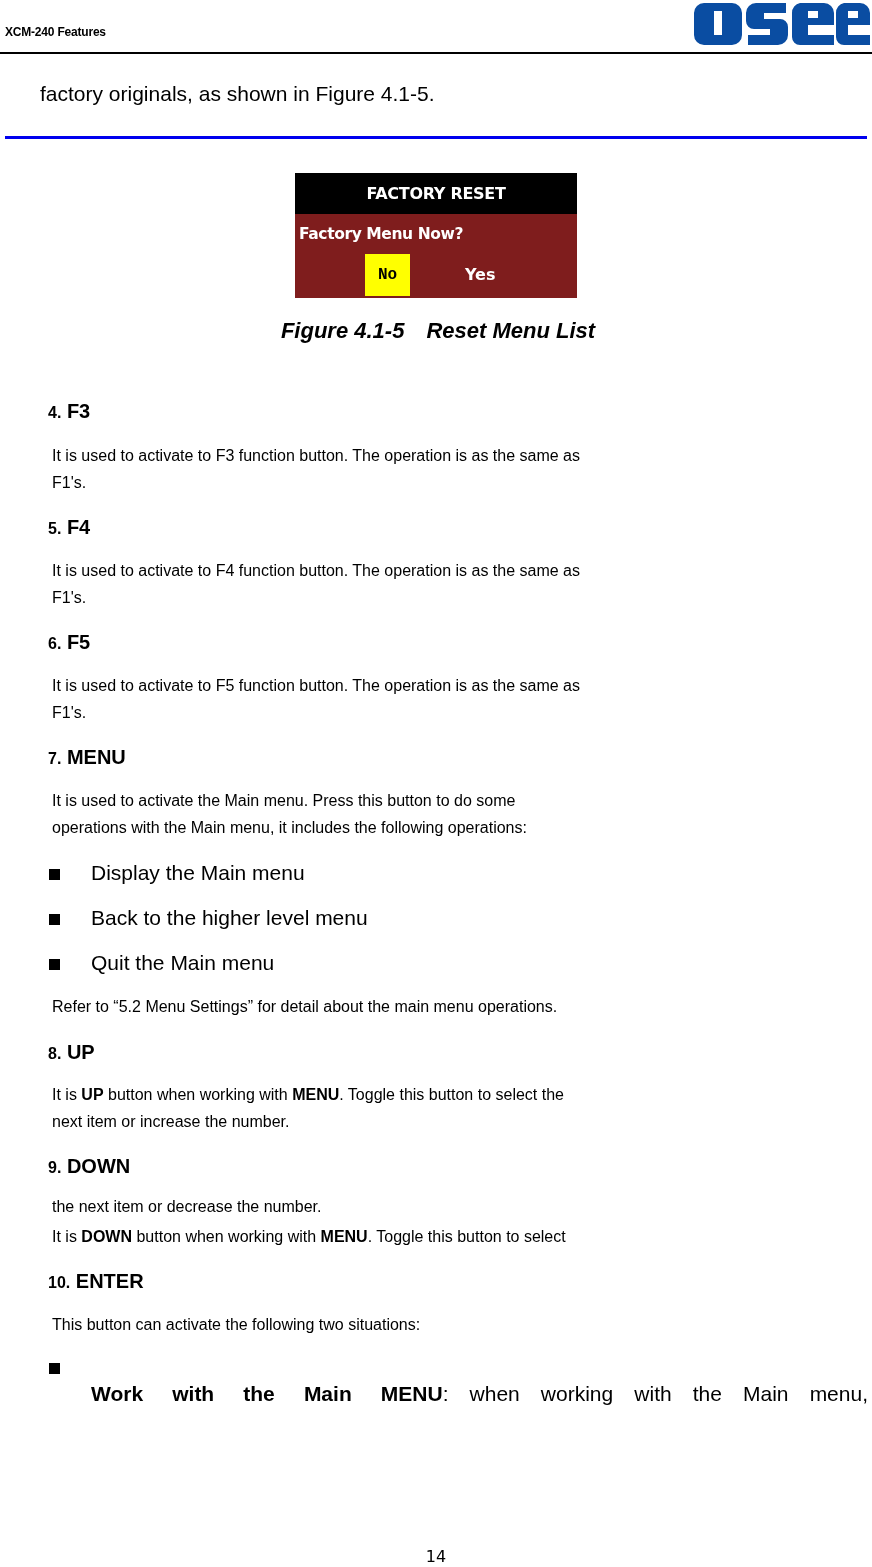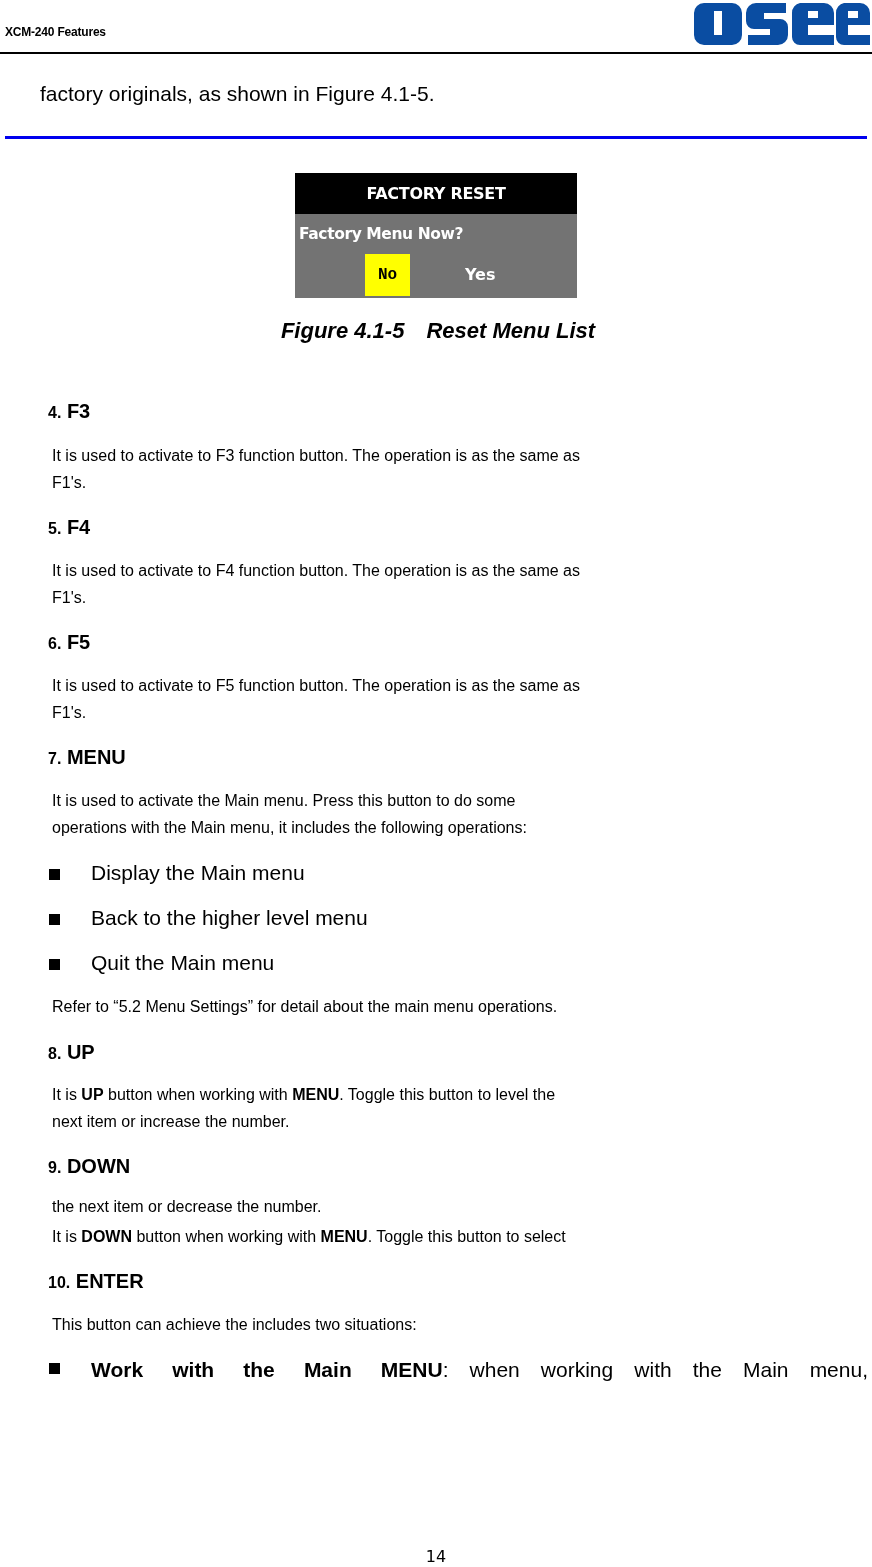--- a/index.html
+++ b/index.html
@@ -11,21 +11,21 @@
 
     
     .hdr-title { left: 5px; top: 25px; font-size: 12px; font-weight: bold; letter-spacing: -0.2px; }
     .hdr-rule { left: 0; top: 52px; width: 872px; height: 2px; background: #000; }
     .logo { left: 690px; top: 1px; width: 180px; height: 44px; }
 
     .intro { left: 40px; top: 82px; font-size: 21px; }
     .blue-rule { left: 5px; top: 136px; width: 862px; height: 3px; background: #0000ee; }
 
     
-    .menu { left: 295px; top: 173px; width: 282px; height: 125px; background: #737373; }
+    .menu { left: 295px; top: 173px; width: 282px; height: 125px; background: #7f1d1d; }
     .menu-head { position: absolute; left: 0; top: 0; width: 282px; height: 41px; background: #000;
       color: #fff; font-weight: bold; font-size: 16px; text-align: center; line-height: 41px;
       font-family: "DejaVu Sans", sans-serif; letter-spacing: -0.3px; }
     .menu-q { position: absolute; left: 4px; top: 52px; color: #fff; font-weight: bold; font-size: 15.5px;
       font-family: "DejaVu Sans", sans-serif; letter-spacing: -0.4px; }
     .menu-no { position: absolute; left: 70px; top: 81px; width: 45px; height: 42px; background: #ffff00;
       color: #000; font-weight: bold; font-size: 16px; text-align: center; line-height: 42px;
       font-family: Liberation Mono, monospace; border: none; padding: 0; }
     .menu-yes { position: absolute; left: 170px; top: 81px; width: 40px; height: 42px;
       color: #fff; font-weight: bold; font-size: 16px; line-height: 42px; background: transparent;
@@ -34,21 +34,21 @@
     .caption { left: 0; width: 872px; top: 318px; text-align: center; font-size: 22px; font-weight: bold; font-style: italic; padding-left: 2px; }
     .caption .gap { display: inline-block; width: 22px; }
 
     
     .h { left: 48px; font-weight: bold; font-size: 20px; }
     .h .num { font-size: 16px; }
     .p { left: 52px; font-size: 16px; line-height: 30px; width: 818px; }
     .bul { left: 49px; font-size: 21px; }
     .bul .sq { position: absolute; left: 0; top: 8px; width: 11px; height: 11px; background: #000; }
     .bul .txt { position: absolute; left: 42px; top: 0; white-space: nowrap; }
-    .justify-line { text-align: justify; text-align-last: justify; }
+    .justify-line { text-align: justify; text-align-last: justify; margin-top: 24px; }
 
     .pagenum { left: 0; width: 872px; top: 1547px; text-align: center; font-size: 16px;
       font-family: "DejaVu Sans", sans-serif; }
   </style>
 </head>
 <body>
 
 <div class="abs hdr-title">XCM-240 Features</div>
 <svg class="abs logo" viewBox="0 0 180 44">
   <g fill="#0a4da2">
@@ -110,32 +110,32 @@
     <span class="txt">Back to the higher level menu</span>
   </div>
 <div class="abs bul" style="top:951px">
     <span class="sq"></span>
     <span class="txt">Quit the Main menu</span>
   </div>
 <div class="abs p" style="top:992px">Refer to “5.2 Menu Settings” for detail about the main menu operations.</div>
 
 <div class="abs h" style="top:1041px"><span class="num">8.</span> <span>UP</span></div>
 <div class="abs p" style="top:1080px">
-  <div style="white-space:nowrap"><span>It is </span><b>UP</b><span> button when working with </span><b>MENU</b><span>. Toggle this button to level the</span></div>
+  <div style="white-space:nowrap"><span>It is </span><b>UP</b><span> button when working with </span><b>MENU</b><span>. Toggle this button to select the</span></div>
   <div style="margin-top:-3px">next item or increase the number.</div>
 </div>
 
 <div class="abs h" style="top:1155px"><span class="num">9.</span> <span>DOWN</span></div>
 <div class="abs p" style="top:1195px">
   <div style="margin-top:-3px">the next item or decrease the number.</div>
   <div style="white-space:nowrap"><span>It is </span><b>DOWN</b><span> button when working with </span><b>MENU</b><span>. Toggle this button to select</span></div>
 </div>
 
 <div class="abs h" style="top:1270px"><span class="num">10.</span> <span>ENTER</span></div>
-<div class="abs p" style="top:1310px">This button can achieve the includes two situations:</div>
+<div class="abs p" style="top:1310px">This button can activate the following two situations:</div>
 <div class="abs bul" style="top:1355px; width:820px">
   <span class="sq"></span>
   <div style="position:absolute; left:42px; top:0; width:777px; line-height:30px">
     <div class="justify-line"><b style="word-spacing:8px">Work with the Main MENU</b><span>: when working with the Main menu,</span></div>
   </div>
 </div>
 
 <div class="abs pagenum">14</div>
 
 </body></html>

